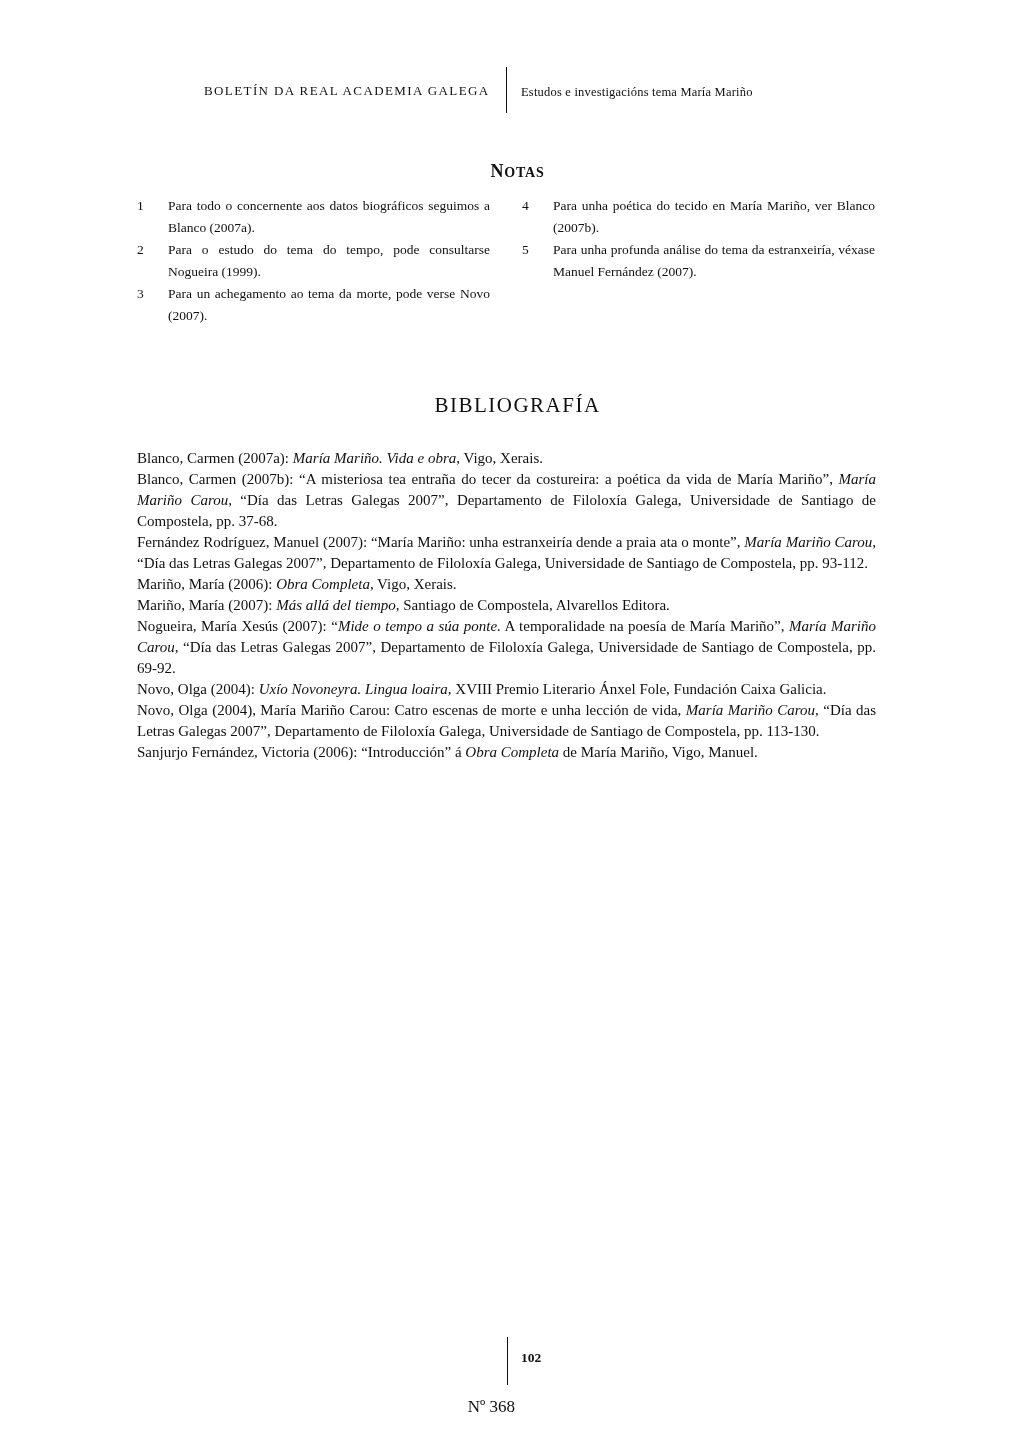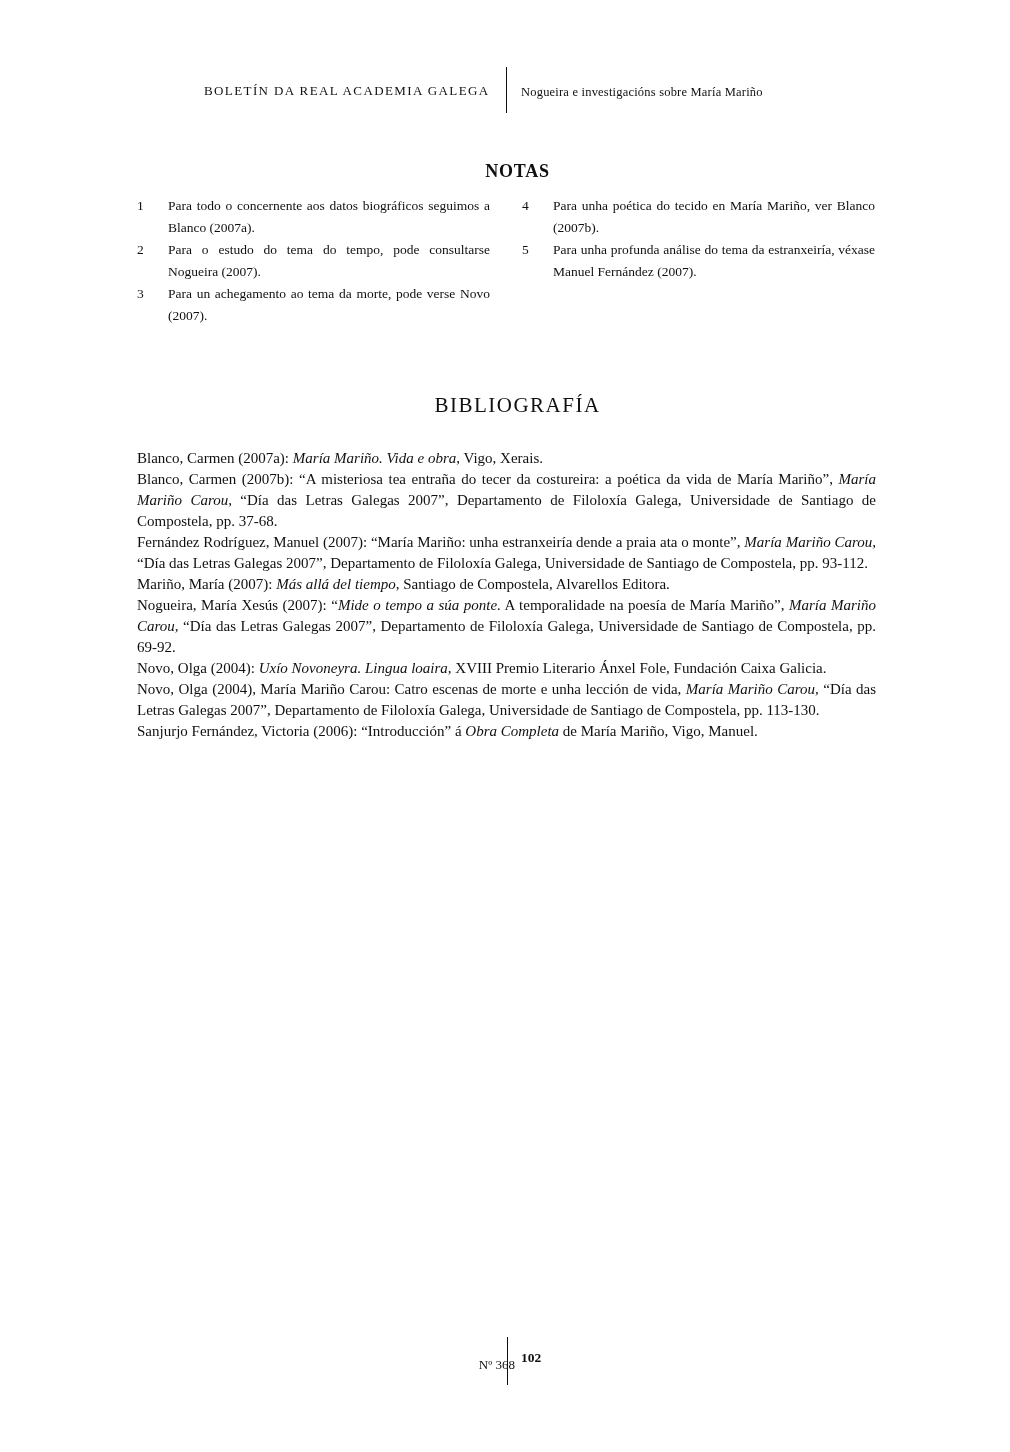--- a/index.html
+++ b/index.html
@@ -39,21 +39,21 @@
   
   .notes-heading {
     position: absolute;
     left: 0; right: 0; top: 156px;
     margin: 0;
     text-align: center;
     font-weight: 600;
     letter-spacing: 0.8px;
   }
   .notes-heading .cap { font-size: 18px; }
-  .notes-heading .smallcaps { font-size: 18px; }
+  .notes-heading .smallcaps { font-size: 14px; }
 
   .notes {
     position: absolute;
     left: 137px; top: 195px;
     width: 739px;
     display: flex;
     gap: 32px;
   }
   .notes-col { width: 353px; flex: none; }
   .note-item { display: flex; font-size: 13.5px; line-height: 22px; }
@@ -77,22 +77,22 @@
     width: 739px;
     font-size: 15px;
     line-height: 21px;
   }
   .bib-entry { margin: 0; text-align: justify; }
   .bib-entry i { font-style: italic; }
 
   
   .footer-issue {
     position: absolute;
-    right: 520px; top: 1357px;
-    font-size: 13px;
+    right: 520px; top: 1397px;
+    font-size: 17px;
     white-space: nowrap;
   }
   .footer-rule {
     position: absolute;
     left: 507px; top: 1337px;
     width: 1px; height: 48px;
     background: #101010;
   }
   .footer-page {
     position: absolute;
@@ -102,34 +102,34 @@
     text-align: right;
   }
 </style>
 </head>
 <body>
 
 <div class="page">
 
   <span class="header-left">BOLETÍN DA REAL ACADEMIA GALEGA</span>
   <span class="header-rule"></span>
-  <span class="header-right">Nogueira e investigacións sobre María Mariño</span>
+  <span class="header-right">Estudos e investigacións tema María Mariño</span>
 
   <h2 class="notes-heading"><span class="cap">N</span><span class="smallcaps">OTAS</span></h2>
 
   <div class="notes">
     <div class="notes-col" id="notes-col-left">
   <div class="note-item">
     <span class="note-num">1</span>
     <span class="note-text">Para todo o concernente aos datos biográficos seguimos a Blanco (2007a).</span>
   </div>
 
   <div class="note-item">
     <span class="note-num">2</span>
-    <span class="note-text">Para o estudo do tema do tempo, pode consultarse Nogueira (2007).</span>
+    <span class="note-text">Para o estudo do tema do tempo, pode consultarse Nogueira (1999).</span>
   </div>
 
   <div class="note-item">
     <span class="note-num">3</span>
     <span class="note-text">Para un achegamento ao tema da morte, pode verse Novo (2007).</span>
   </div>
 </div>
     <div class="notes-col" id="notes-col-right">
   <div class="note-item">
     <span class="note-num">4</span>
@@ -142,20 +142,21 @@
   </div>
 </div>
   </div>
 
   <h1 class="bib-heading">BIBLIOGRAFÍA</h1>
 
   <div class="bib" id="bib-entries">
       <p class="bib-entry"><span>Blanco, Carmen (2007a): </span><i>María Mariño. Vida e obra</i><span>, Vigo, Xerais.</span></p>
       <p class="bib-entry"><span>Blanco, Carmen (2007b): “A misteriosa tea entraña do tecer da costureira: a poética da vida de María Mariño”, </span><i>María Mariño Carou,</i><span> “Día das Letras Galegas 2007”, Departamento de Filoloxía Galega, Universidade de Santiago de Compostela, pp. 37-68.</span></p>
       <p class="bib-entry"><span>Fernández Rodríguez, Manuel (2007): “María Mariño: unha estranxeiría dende a praia ata o monte”, </span><i>María Mariño Carou,</i><span> “Día das Letras Galegas 2007”, Departamento de Filoloxía Galega, Universidade de Santiago de Compostela, pp. 93-112.</span></p>
+      <p class="bib-entry"><span>Mariño, María (2006): </span><i>Obra Completa</i><span>, Vigo, Xerais.</span></p>
       <p class="bib-entry"><span>Mariño, María (2007): </span><i>Más allá del tiempo</i><span>, Santiago de Compostela, Alvarellos Editora.</span></p>
       <p class="bib-entry"><span>Nogueira, María Xesús (2007): “</span><i>Mide o tempo a súa ponte.</i><span> A temporalidade na poesía de María Mariño”, </span><i>María Mariño Carou,</i><span> “Día das Letras Galegas 2007”, Departamento de Filoloxía Galega, Universidade de Santiago de Compostela, pp. 69-92.</span></p>
       <p class="bib-entry"><span>Novo, Olga (2004): </span><i>Uxío Novoneyra. Lingua loaira</i><span>, XVIII Premio Literario Ánxel Fole, Fundación Caixa Galicia.</span></p>
       <p class="bib-entry"><span>Novo, Olga (2004), María Mariño Carou: Catro escenas de morte e unha lección de vida, </span><i>María Mariño Carou,</i><span> “Día das Letras Galegas 2007”, Departamento de Filoloxía Galega, Universidade de Santiago de Compostela, pp. 113-130.</span></p>
       <p class="bib-entry"><span>Sanjurjo Fernández, Victoria (2006): “Introducción” á </span><i>Obra Completa</i><span> de María Mariño, Vigo, Manuel.</span></p>
     </div>
 
   <span class="footer-issue">Nº 368</span>
   <span class="footer-rule"></span>
   <span class="footer-page">102</span>

